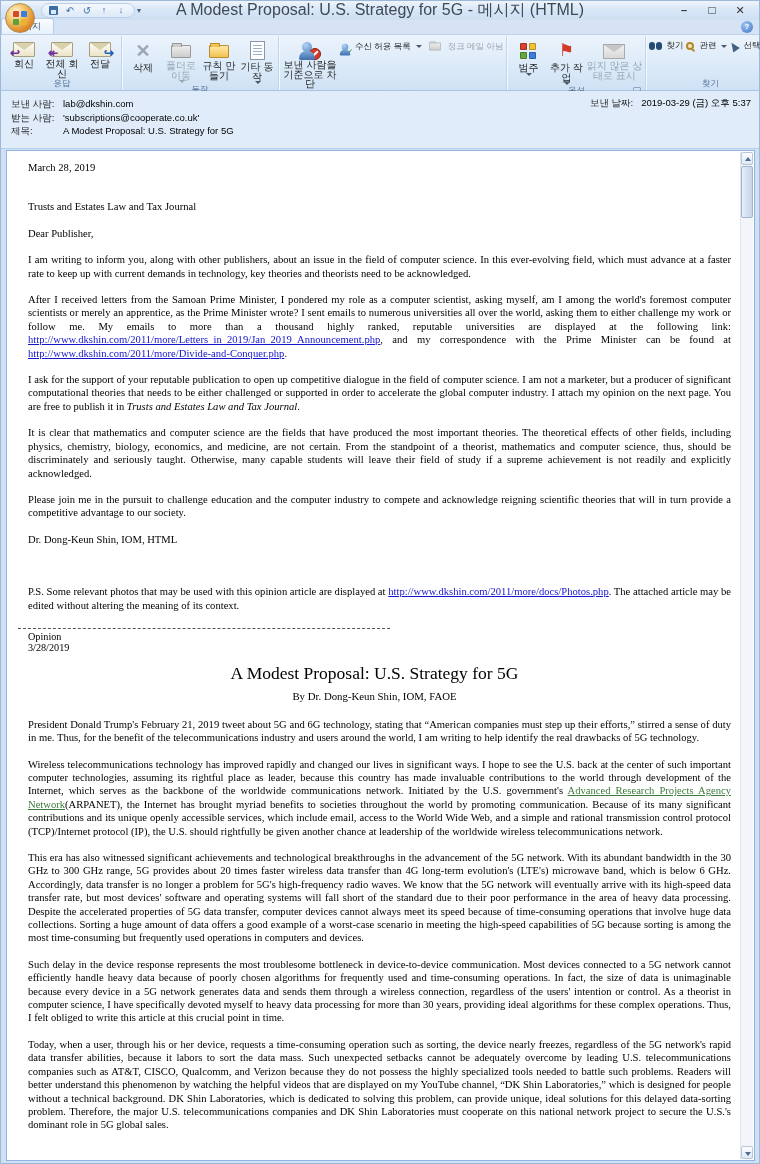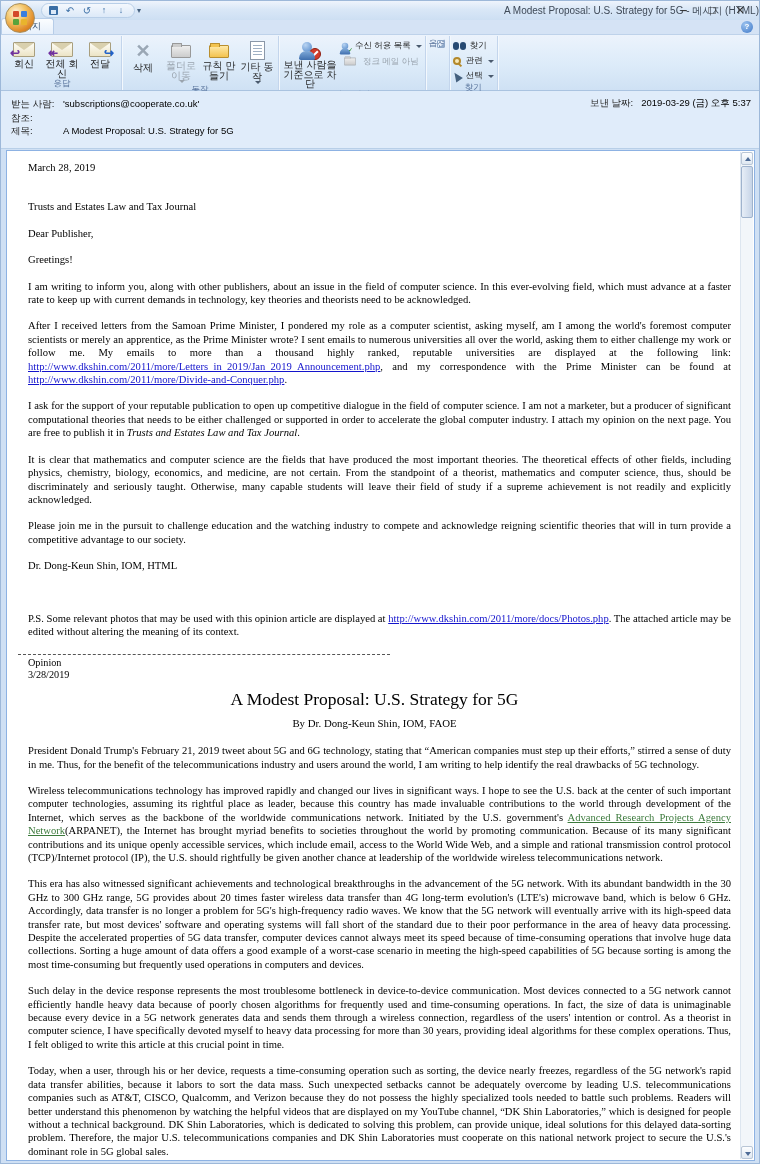--- a/index.html
+++ b/index.html
@@ -16,21 +16,21 @@
   .orb-grid i { border-radius:1px; }
   .orb-grid i:nth-child(1){background:#d44a2a;} .orb-grid i:nth-child(2){background:#3a7ede;}
   .orb-grid i:nth-child(3){background:#59a33b;} .orb-grid i:nth-child(4){background:#e9b42c;}
   .qat { margin-left:40px; display:flex; align-items:center; gap:3px; background:linear-gradient(#f4f8fd,#dce9f8); border:1px solid #b9cfe8; border-radius:8px; padding:1px 6px 1px 4px; height:15px; }
   .qat .qbtn { width:14px; height:12px; display:flex; align-items:center; justify-content:center; font-size:10px; color:#3a6ea5; line-height:1; cursor:default; }
   .qat .floppy { width:9px; height:9px; background:#3a6ea5; border-radius:1px; position:relative; }
   .qat .floppy::after { content:""; position:absolute; left:2px; bottom:1px; width:5px; height:4px; background:#dce9f8; }
   .qbtn.undo::before{content:"\21B6";} .qbtn.redo::before{content:"\21BA";}
   .qbtn.prev::before{content:"\2191"; font-size:9px;} .qbtn.next::before{content:"\2193"; font-size:9px;}
   .qat-more { font-size:8px; color:#44607e; margin-left:2px; }
-  .win-title { position:absolute; left:0; right:0; text-align:right; font-size:10px; color:#3f4a58; pointer-events:none; }
+  .win-title { position:absolute; left:0; right:0; text-align:center; font-size:16px; color:#3f4a58; pointer-events:none; }
   .win-controls { margin-left:auto; display:flex; gap:14px; padding-right:12px; z-index:6; }
   .wbtn { width:14px; height:12px; color:#333; font-size:11px; line-height:11px; text-align:center; cursor:default; }
   .wbtn.min::before{content:"\2013"; font-weight:bold;}
   .wbtn.max::before{content:"\25A1"; font-size:12px;}
   .wbtn.close::before{content:"\2715";}
 
   
   .tabrow { position:relative; height:15px; background:#d5e3f5; border-bottom:1px solid #bed2ea; display:flex; align-items:flex-end; }
   .msg-tab { background:linear-gradient(#fbfdff,#e7f0fb); border:1px solid #b7cde8; border-bottom:none; border-radius:3px 3px 0 0; font-size:9px; color:#2e4b6e; padding:1px 12px 1px 12px; }
   .help-btn { position:absolute; right:6px; bottom:1px; width:12px; height:12px; border-radius:50%;
@@ -42,21 +42,21 @@
   .rgroup { position:relative; display:flex; flex-direction:column; border-right:1px solid #c3d5ec; box-shadow:1px 0 0 #f3f8fd; padding:2px 3px 0 3px; }
   .rbuttons { flex:1; display:flex; align-items:flex-start; gap:2px; }
   .rlabel-row { height:12px; display:flex; align-items:center; justify-content:center; position:relative; }
   .rlabel { font-size:8.5px; color:#56719a; text-align:center; }
   .launcher { position:absolute; right:1px; bottom:2px; width:8px; height:8px; border:1px solid #8fa8c8; border-radius:1px; }
   .launcher::before { content:""; position:absolute; right:0; bottom:0; width:0; height:0; border-left:4px solid transparent; border-bottom:4px solid #8fa8c8; }
   .bigbtn { display:flex; flex-direction:column; align-items:center; width:36px; padding-top:1px; cursor:default; }
   .bigbtn .blabel { font-size:10px; line-height:9.5px; color:#1e1e1e; text-align:center; white-space:pre-line; }
   .bigbtn.wide { width:56px; }
   .bigbtn.disabled .blabel { color:#9aa4ae; }
-  .smallcol { display:flex; flex-direction:column; gap:3px; padding-top:2px; }
+  .smallcol { display:flex; flex-direction:row; gap:3px; padding-top:2px; }
   .smallbtn { display:flex; align-items:center; gap:3px; font-size:8.5px; color:#1e1e1e; white-space:nowrap; cursor:default; }
   .smallbtn.disabled { color:#9aa4ae; }
   .caret { width:0; height:0; border-left:3px solid transparent; border-right:3px solid transparent; border-top:3px solid #4a5a6e; display:inline-block; margin-left:2px; vertical-align:middle; }
   .disabled .caret { border-top-color:#9aa4ae; }
 
   
   .ic { position:relative; display:inline-block; }
   .env { width:22px; height:15px; background:linear-gradient(#fefdf6,#ece4c6); border:1px solid #a99f7e; border-radius:1px; position:relative; margin:3px 0 2px 0; }
   .env::before { content:""; position:absolute; left:0; top:0; border-left:10px solid transparent; border-right:10px solid transparent; border-top:7px solid #d9d0ae; }
   .env .arr { position:absolute; left:-4px; bottom:-3px; font-size:12px; font-weight:bold; line-height:1; }
@@ -235,20 +235,41 @@
           </div>
         </div>
       </div>
       <div class="rlabel-row">
           <span class="rlabel">정크 메일</span>
           <span class="launcher"></span>
         </div>
     </div>
 
     <div class="rgroup">
+      <div class="rbuttons">
+        <div class="bigbtn">
+          <span class="cat-grid">
+              <i style="background:#d9402e"></i>
+              <i style="background:#f2c233"></i>
+              <i style="background:#64a73a"></i>
+              <i style="background:#3a7ede"></i>
+            </span>
+          <span class="blabel">범주</span>
+            <span class="caret"></span>
+        </div>
+        <div class="bigbtn">
+          <span class="flag"></span>
+          <span class="blabel">추가 작업</span>
+            <span class="caret"></span>
+        </div>
+        <div class="bigbtn wide disabled">
+          <span class="ic env-gray"></span>
+          <span class="blabel">읽지 않은 상태로 표시</span>
+        </div>
+      </div>
       <div class="rlabel-row">
           <span class="rlabel">옵션</span>
           <span class="launcher"></span>
         </div>
     </div>
 
     <div class="rgroup">
       <div class="rbuttons">
         <div class="smallcol">
           <div class="smallbtn">
@@ -270,50 +291,49 @@
       <div class="rlabel-row">
           <span class="rlabel">찾기</span>
         </div>
     </div>
 
   </div>
 
   <div class="hdrpanel">
     <div class="sentdate"><span class="hlabel">보낸 날짜:</span><span class="hval">2019-03-29 (금) 오후 5:37</span></div>
     <div class="hrow">
+        <span class="hlabel">보낸 사람:</span>
+        <span class="hval">lab@dkshin.com</span>
+      </div>
+    <div class="hrow">
         <span class="hlabel">받는 사람:</span>
         <span class="hval">'subscriptions@cooperate.co.uk'</span>
-      </div>
-    <div class="hrow">
-        <span class="hlabel">참조:</span>
-        <span class="hval"></span>
       </div>
     <div class="hrow">
         <span class="hlabel">제목:</span>
         <span class="hval">A Modest Proposal: U.S. Strategy for 5G</span>
       </div>
   </div>
 
   <div class="bodywrap">
     <div class="content">
 
       <p class="nj letterhead">March 28, 2019</p>
       <div class="spacer-md"></div>
       <p class="nj">Trusts and Estates Law and Tax Journal</p>
       <p class="nj">Dear Publisher,</p>
-      <p class="nj">Greetings!</p>
 
       <p><span>I am writing to inform you, along with other publishers, about an issue in the field of computer science. In this ever-evolving field, which must advance at a faster rate to keep up with current demands in technology, key theories and theorists need to be acknowledged.</span></p>
 
       <p><span>After I received letters from the Samoan Prime Minister, I pondered my role as a computer scientist, asking myself, am I among the world's foremost computer scientists or merely an apprentice, as the Prime Minister wrote? I sent emails to numerous universities all over the world, asking them to either challenge my work or follow me. My emails to more than a thousand highly ranked, reputable universities are displayed at the following link: </span><a class="bodylink">http://www.dkshin.com/2011/more/Letters_in_2019/Jan_2019_Announcement.php</a><span>, and my correspondence with the Prime Minister can be found at </span><a class="bodylink">http://www.dkshin.com/2011/more/Divide-and-Conquer.php</a><span>.</span></p>
 
       <p><span>I ask for the support of your reputable publication to open up competitive dialogue in the field of computer science. I am not a marketer, but a producer of significant computational theories that needs to be either challenged or supported in order to accelerate the global computer industry. I attach my opinion on the next page. You are free to publish it in </span><i>Trusts and Estates Law and Tax Journal</i><span>.</span></p>
 
       <p>It is clear that mathematics and computer science are the fields that have produced the most important theories. The theoretical effects of other fields, including physics, chemistry, biology, economics, and medicine, are not certain. From the standpoint of a theorist, mathematics and computer science, thus, should be discriminately and seriously taught. Otherwise, many capable students will leave their field of study if a supreme achievement is not readily and explicitly acknowledged.</p>
-      <p>Please join me in the pursuit to challenge education and the watching industry to compete and acknowledge reigning scientific theories that will in turn provide a competitive advantage to our society.</p>
+      <p>Please join me in the pursuit to challenge education and the computer industry to compete and acknowledge reigning scientific theories that will in turn provide a competitive advantage to our society.</p>
 
       <p class="nj">Dr. Dong-Keun Shin, IOM, HTML</p>
 
       <div class="spacer-lg"></div>
       <p><span>P.S. Some relevant photos that may be used with this opinion article are displayed at </span><a class="bodylink">http://www.dkshin.com/2011/more/docs/Photos.php</a><span>. The attached article may be edited without altering the meaning of its context.</span></p>
 
       <div class="sep"></div>
       <p class="kicker tight">Opinion</p>
       <p class="kicker">3/28/2019</p>
 

